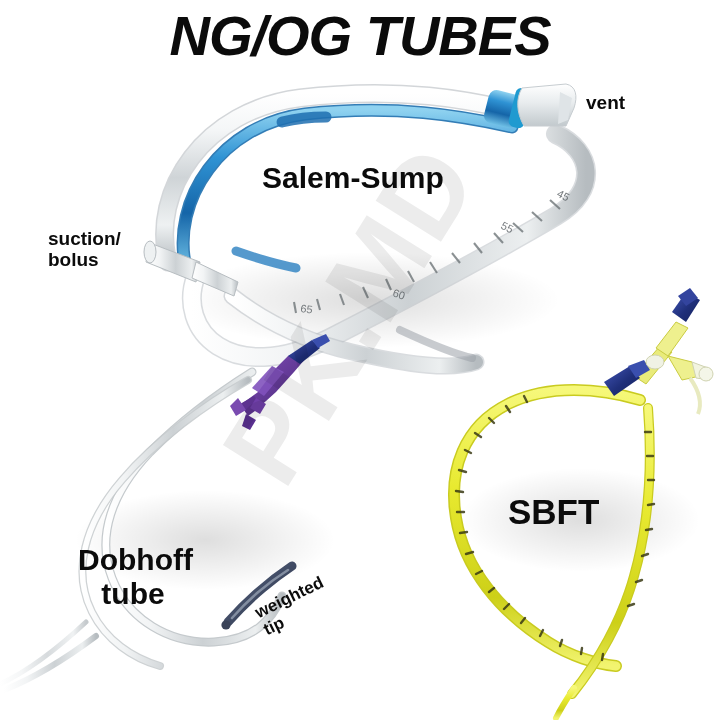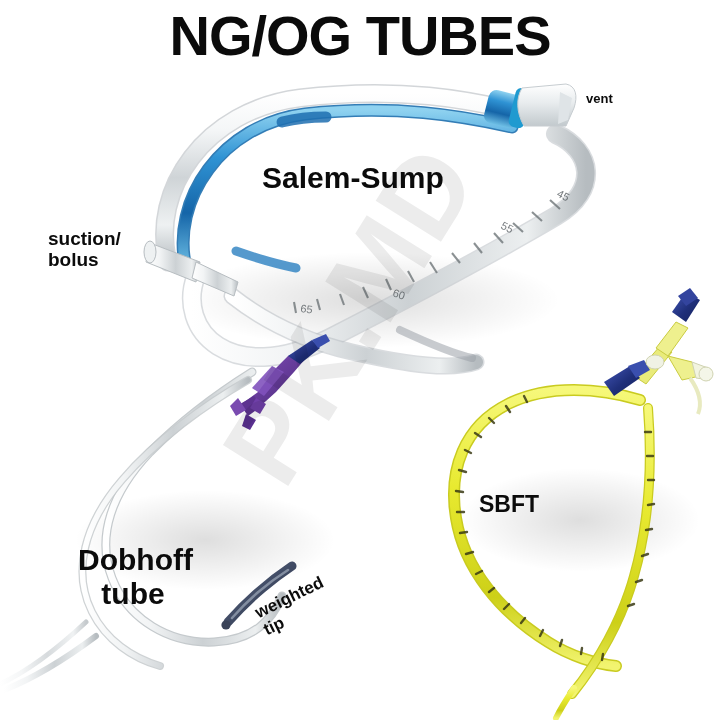--- a/index.html
+++ b/index.html
@@ -22,20 +22,21 @@
     left: 0;
     top: 8px;
     width: 720px;
     text-align: center;
     font-family: "Liberation Sans", sans-serif;
     font-weight: bold;
     font-size: 56px;
     letter-spacing: -1px;
     color: #0b0b0b;
     line-height: 1;
+    font-style: italic;
   }
 
   
   #watermark {
     position: absolute;
     left: 140px;
     top: 250px;
     width: 420px;
     text-align: center;
     font-family: "Liberation Sans", sans-serif;
@@ -52,25 +53,25 @@
 
   
   .lbl {
     position: absolute;
     font-family: "Liberation Sans", sans-serif;
     font-weight: bold;
     color: #0b0b0b;
     line-height: 1.12;
     white-space: pre-line;
   }
-  #lbl-vent      { left: 586px; top: 92px;  font-size: 13px; }
+  #lbl-vent      { left: 586px; top: 92px;  font-size: 19px; }
   #lbl-salem     { left: 262px; top: 161px; font-size: 30px; }
   #lbl-suction   { left: 48px;  top: 228px; font-size: 19px; text-align: left; }
   #lbl-dobhoff   { left: 78px;  top: 543px; font-size: 30px; text-align: center; width: 110px;}
-  #lbl-sbft      { left: 479px; top: 492px; font-size: 23px; }
+  #lbl-sbft      { left: 508px; top: 492px; font-size: 35px; }
   #lbl-weighted  {
     left: 252px; top: 605px; font-size: 17px;
     transform: rotate(-26deg);
     transform-origin: 0 0;
     text-align: left;
   }
 
   
   #art {
     position: absolute;

